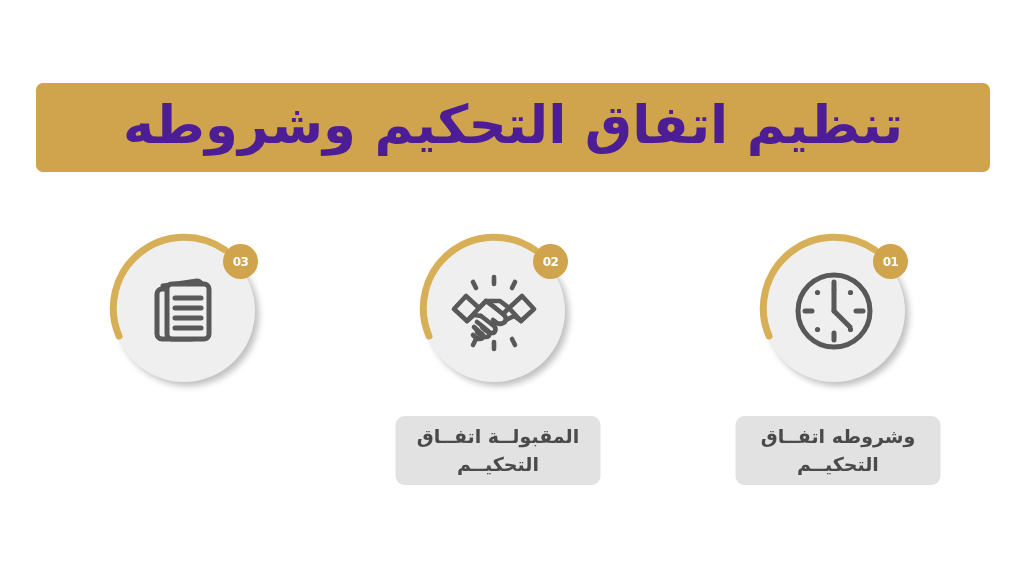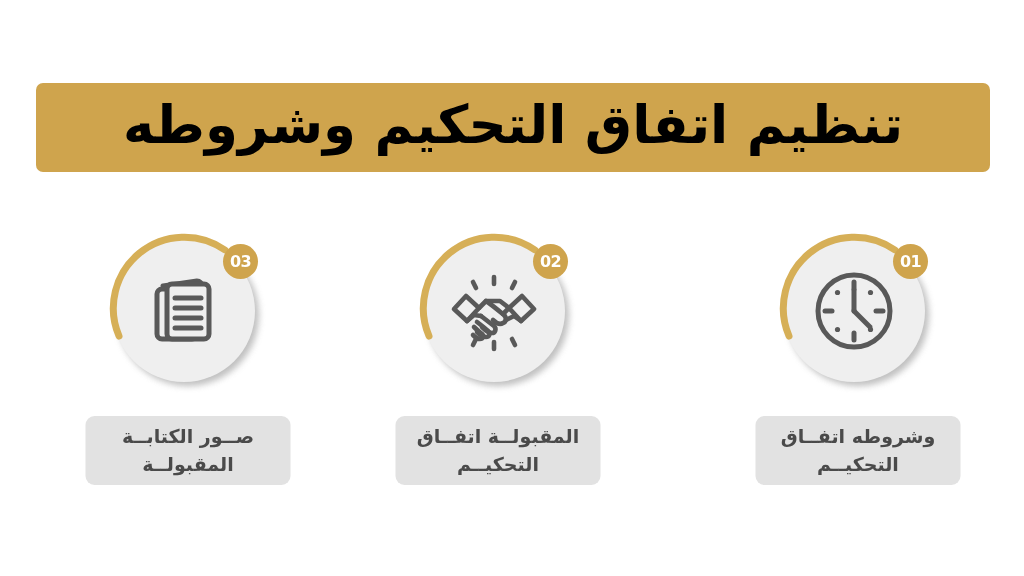--- a/index.html
+++ b/index.html
@@ -33,21 +33,21 @@
     height: 89px;
     background: #cfa44d;
     border-radius: 7px;
     display: flex;
     align-items: center;
     justify-content: center;
     box-sizing: border-box;
     padding: 0 22px 6px 22px;
   }
   .title-text {
-    color: #000000;
+    color: #4c1d95;
     font-size: 53px;
     font-weight: bold;
     line-height: 1.0;
     letter-spacing: 0px;
     white-space: nowrap;
     direction: rtl;
     font-family: "DejaVu Sans", "Liberation Sans", sans-serif;
   }
 
   
@@ -59,21 +59,21 @@
     height: 270px;
   }
   .card {
     position: absolute;
     top: 0;
     width: 260px;
     height: 270px;
   }
   .card-3 { left: 58px; }
   .card-2 { left: 368px; }
-  .card-1 { left: 728px; }
+  .card-1 { left: 708px; }
 
   
   .medallion {
     position: absolute;
     left: 50%;
     top: 0;
     transform: translateX(-50%);
     width: 166px;
     height: 166px;
   }
@@ -122,21 +122,21 @@
     background: #cfa44d;
     left: 118px;
     top: 12px;
     display: flex;
     align-items: center;
     justify-content: center;
     z-index: 5;
   }
   .badge-text {
     color: #ffffff;
-    font-size: 16px;
+    font-size: 12px;
     font-weight: bold;
     line-height: 1;
     letter-spacing: -0.5px;
     font-family: "DejaVu Sans", "Liberation Sans", sans-serif;
   }
 
   
   .label-plate {
     position: absolute;
     left: 50%;
@@ -196,26 +196,20 @@
               <line x1="30" y1="56" x2="56" y2="56"></line>
             </g>
           </svg>
         </div>
 
         <div class="badge">
           <span class="badge-text">03</span>
         </div>
       </div>
 
-      <div class="label-plate">
-        <div class="label-text">
-          <span class="label-line">صــور الكتابــة</span>
-          <span class="label-line">المقبولــة</span>
-        </div>
-      </div>
     </div>
 
     <div class="card card-2">
 
       <div class="medallion">
         <div class="med-shadow"></div>
         <div class="med-disc"></div>
 
         <svg class="med-arc" viewBox="0 0 166 166">
           <path d="M 14 104 A 71 71 0 0 1 120 18" fill="none" stroke="#d6af57" stroke-width="7" stroke-linecap="round"></path>

